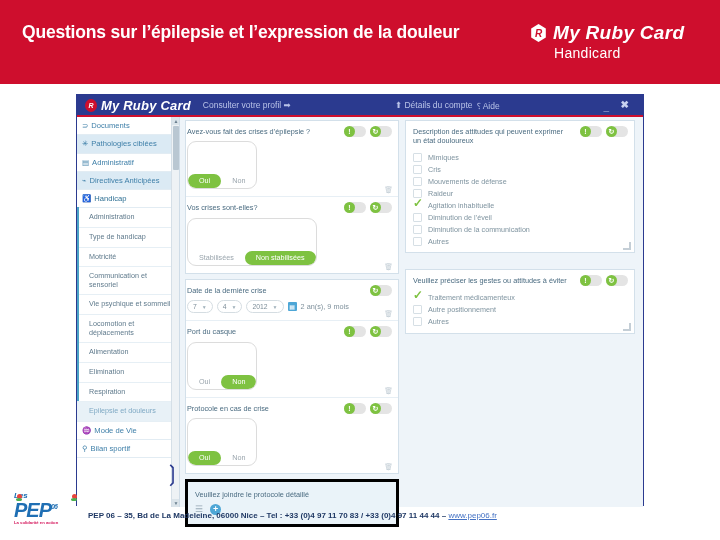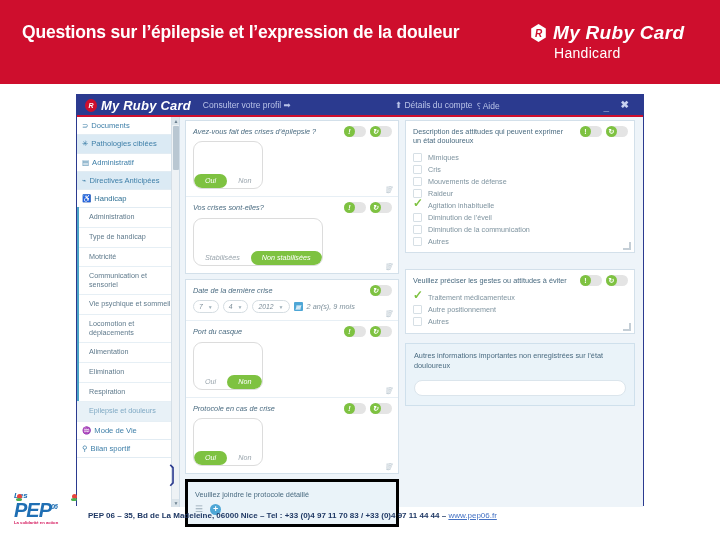--- a/index.html
+++ b/index.html
@@ -121,23 +121,22 @@
 
   
   #col-mid{position:absolute;left:108px;top:3px;width:214px;}
   #col-right{position:absolute;left:328px;top:3px;width:230px;}
 
   .panel{
     background:#ffffff;border:1px solid #d3e0ea;box-sizing:border-box;
     margin-bottom:5px;position:relative;
   }
   .q-row{
-    padding:6px 7px 7px 7px;border-bottom:1px solid #e7eff5;position:relative;
+    padding:6px 7px 7px 1px;border-bottom:1px solid #e7eff5;position:relative;
     box-sizing:border-box;
-    font-style:italic;
   }
   .q-row:last-child{border-bottom:none;}
   .q-label{
     font-size:7.3px;color:#4a6b80;line-height:1.3;
     padding-right:58px;margin-bottom:5px;
   }
   .q-icons{position:absolute;right:6px;top:5px;display:flex;gap:4px;}
   .toggle{
     width:22px;height:11px;border-radius:6px;background:#e4e4e4;
     position:relative;cursor:pointer;
@@ -505,24 +504,20 @@
           <span class="chk"></span>
           <span class="chk-label">Autre positionnement</span>
         </div>
         <div class="chk-row" style="padding-bottom:7px;">
           <span class="chk"></span>
           <span class="chk-label">Autres</span>
         </div>
         <div class="resize-grip"></div>
       </div>
 
-      <div id="info-panel" style="margin-top:9px;">
-        <div id="info-label">Autres informations importantes non enregistrées sur l’état douloureux</div>
-        <input id="info-input" type="text" placeholder="" style="">
-      </div>
     </div>
 
   </div>
 </div>
 
 <div id="pep-logo">
   <div id="pep-les">Les</div>
   <div id="pep-main">
     <span class="rose" style="left:2px;top:-6px;"></span>
     <span class="rose" style="right:2px;top:-6px;"></span>

